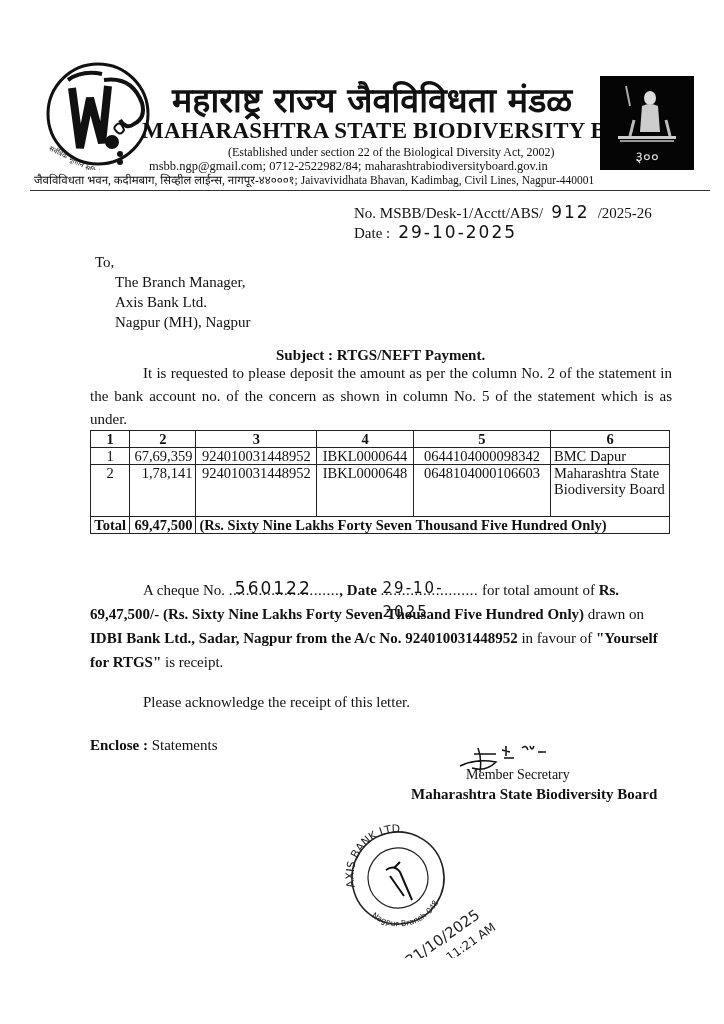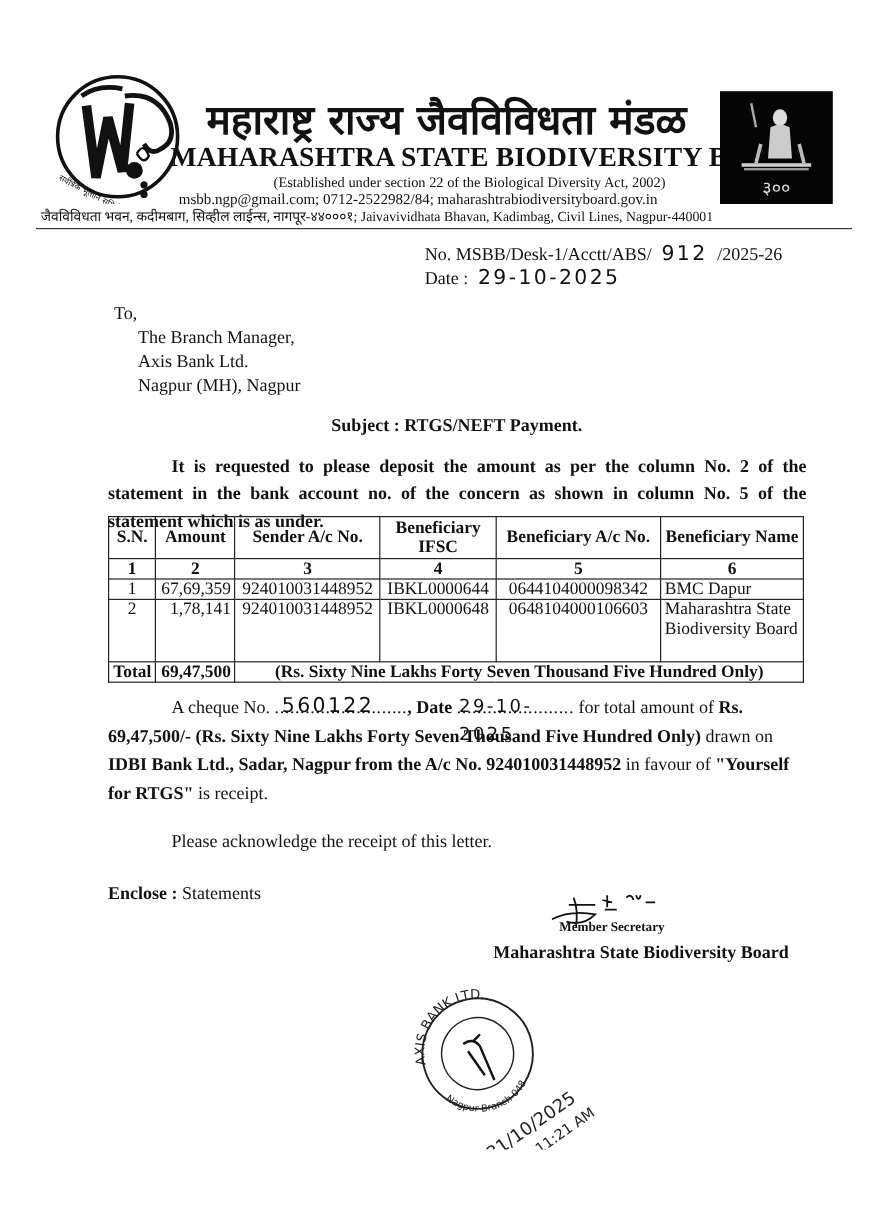--- a/index.html
+++ b/index.html
@@ -21,21 +21,21 @@
   
   #ref-no { left: 354px; top: 202px; font-size: 15px; white-space: nowrap; }
   #ref-date { left: 354px; top: 222px; font-size: 15px; white-space: nowrap; }
   .hwval { font-size: 17px; display: inline-block; margin: 0 8px; }
 
   
   #to { left: 95px; top: 254px; font-size: 15px; }
   .addr { left: 115px; font-size: 15px; white-space: nowrap; }
 
   #subject { left: 276px; top: 347px; font-size: 15px; font-weight: bold; white-space: nowrap; }
-  #para1 { left: 90px; top: 378px; width: 582px; font-size: 15px; line-height: 23px; text-indent: 53px; text-align: justify; font-weight: bold; }
+  #para1 { left: 90px; top: 362px; width: 582px; font-size: 15px; line-height: 23px; text-indent: 53px; text-align: justify; }
 
   
   #stmt-table { left: 90px; top: 430px; width: 580px; border-collapse: collapse; font-size: 14.5px; }
   #stmt-table td, #stmt-table th { border: 1.2px solid #222; padding: 0 3px; line-height: 16px; vertical-align: top; }
   #stmt-table th { font-weight: bold; text-align: center; vertical-align: middle; height: 34px; }
   #stmt-table .num-row td { text-align: center; font-weight: bold; }
   .c-sn { width: 30px; text-align: center; }
   .c-amt { width: 58px; text-align: right; }
   .c-snd { width: 112px; text-align: center; }
   .c-ifsc { width: 88px; text-align: center; }
@@ -44,21 +44,21 @@
   .total-row td { font-weight: bold; }
 
   
   #para2 { left: 90px; top: 578px; width: 582px; font-size: 15px; line-height: 24px; }
   .dots { letter-spacing: 0.5px; }
   #para3 { left: 143px; top: 694px; font-size: 15px; white-space: nowrap; font-family: Liberation Serif, serif; }
   #enclose { left: 90px; top: 737px; font-size: 15px; white-space: nowrap; }
 
   
   #signature { left: 456px; top: 738px; width: 110px; height: 36px; }
-  #sig-title { left: 466px; top: 767px; font-size: 11px; font-weight: bold; white-space: nowrap; }
+  #sig-title { left: 466px; top: 767px; font-size: 14px; font-weight: normal; white-space: nowrap; }
   #sig-org { left: 411px; top: 786px; font-size: 15px; font-weight: bold; white-space: nowrap; }
 
   
   #stamp { left: 334px; top: 818px; width: 170px; height: 140px; }
 </style>
 </head>
 <body>
 
 <svg id="logo-left" class="abs" viewBox="0 0 112 112">
   <circle cx="56" cy="56" r="50" fill="none" stroke="#111" stroke-width="3"></circle>
@@ -102,28 +102,20 @@
 <div id="to" class="abs">To,</div>
 <div class="abs addr" style="top:274px">The Branch Manager,</div>
 <div class="abs addr" style="top:294px">Axis Bank Ltd.</div>
 <div class="abs addr" style="top:314px">Nagpur (MH), Nagpur</div>
 
 <div id="subject" class="abs">Subject :  RTGS/NEFT Payment.</div>
 <div id="para1" class="abs">It is requested to please deposit the amount as per the column No. 2 of the statement in the bank account no. of the concern as shown in column No. 5 of the statement which is as under.</div>
 
 <table id="stmt-table" class="abs">
   <tbody>
-      <tr>
-    <th class="c-sn">S.N.</th>
-    <th class="c-amt" style="text-align:center">Amount</th>
-    <th class="c-snd">Sender A/c No.</th>
-    <th class="c-ifsc">Beneficiary IFSC</th>
-    <th class="c-bac">Beneficiary A/c No.</th>
-    <th class="c-name" style="text-align:center">Beneficiary Name</th>
-  </tr>
   <tr class="num-row">
     <td>1</td>
     <td>2</td>
     <td>3</td>
     <td>4</td>
     <td>5</td>
     <td>6</td>
   </tr>
   <tr>
     <td class="c-sn">1</td>
@@ -137,21 +129,21 @@
     <td class="c-sn">2</td>
     <td class="c-amt">1,78,141</td>
     <td class="c-snd">924010031448952</td>
     <td class="c-ifsc">IBKL0000648</td>
     <td class="c-bac">0648104000106603</td>
     <td class="c-name">Maharashtra State Biodiversity Board</td>
   </tr>
   <tr class="total-row">
     <td class="c-sn">Total</td>
     <td class="c-amt">69,47,500</td>
-    <td colspan="4" style="text-align:center">(Rs. Sixty Nine Lakhs Forty Seven Thousand Five Hundred Only)</td>
+    <td colspan="4" style="text-align:left">(Rs. Sixty Nine Lakhs Forty Seven Thousand Five Hundred Only)</td>
   </tr>
 </tbody>
   </table>
 
 <div id="para2" class="abs">
   <span style="display:inline-block;width:53px"></span><span>A cheque No.</span>
   <span class="dots" style="position:relative;">..........................<span class="hw" style="position:absolute;left:6px;top:-6px;font-size:17px;">560122</span></span><b>, Date</b>
   <span class="dots" style="position:relative;">.......................<span class="hw" style="position:absolute;left:2px;top:-6px;font-size:15px;">29-10-2025</span></span>
   <span>for total amount of</span>
   <b>Rs. 69,47,500/- (Rs. Sixty Nine Lakhs Forty Seven Thousand Five Hundred Only)</b>

